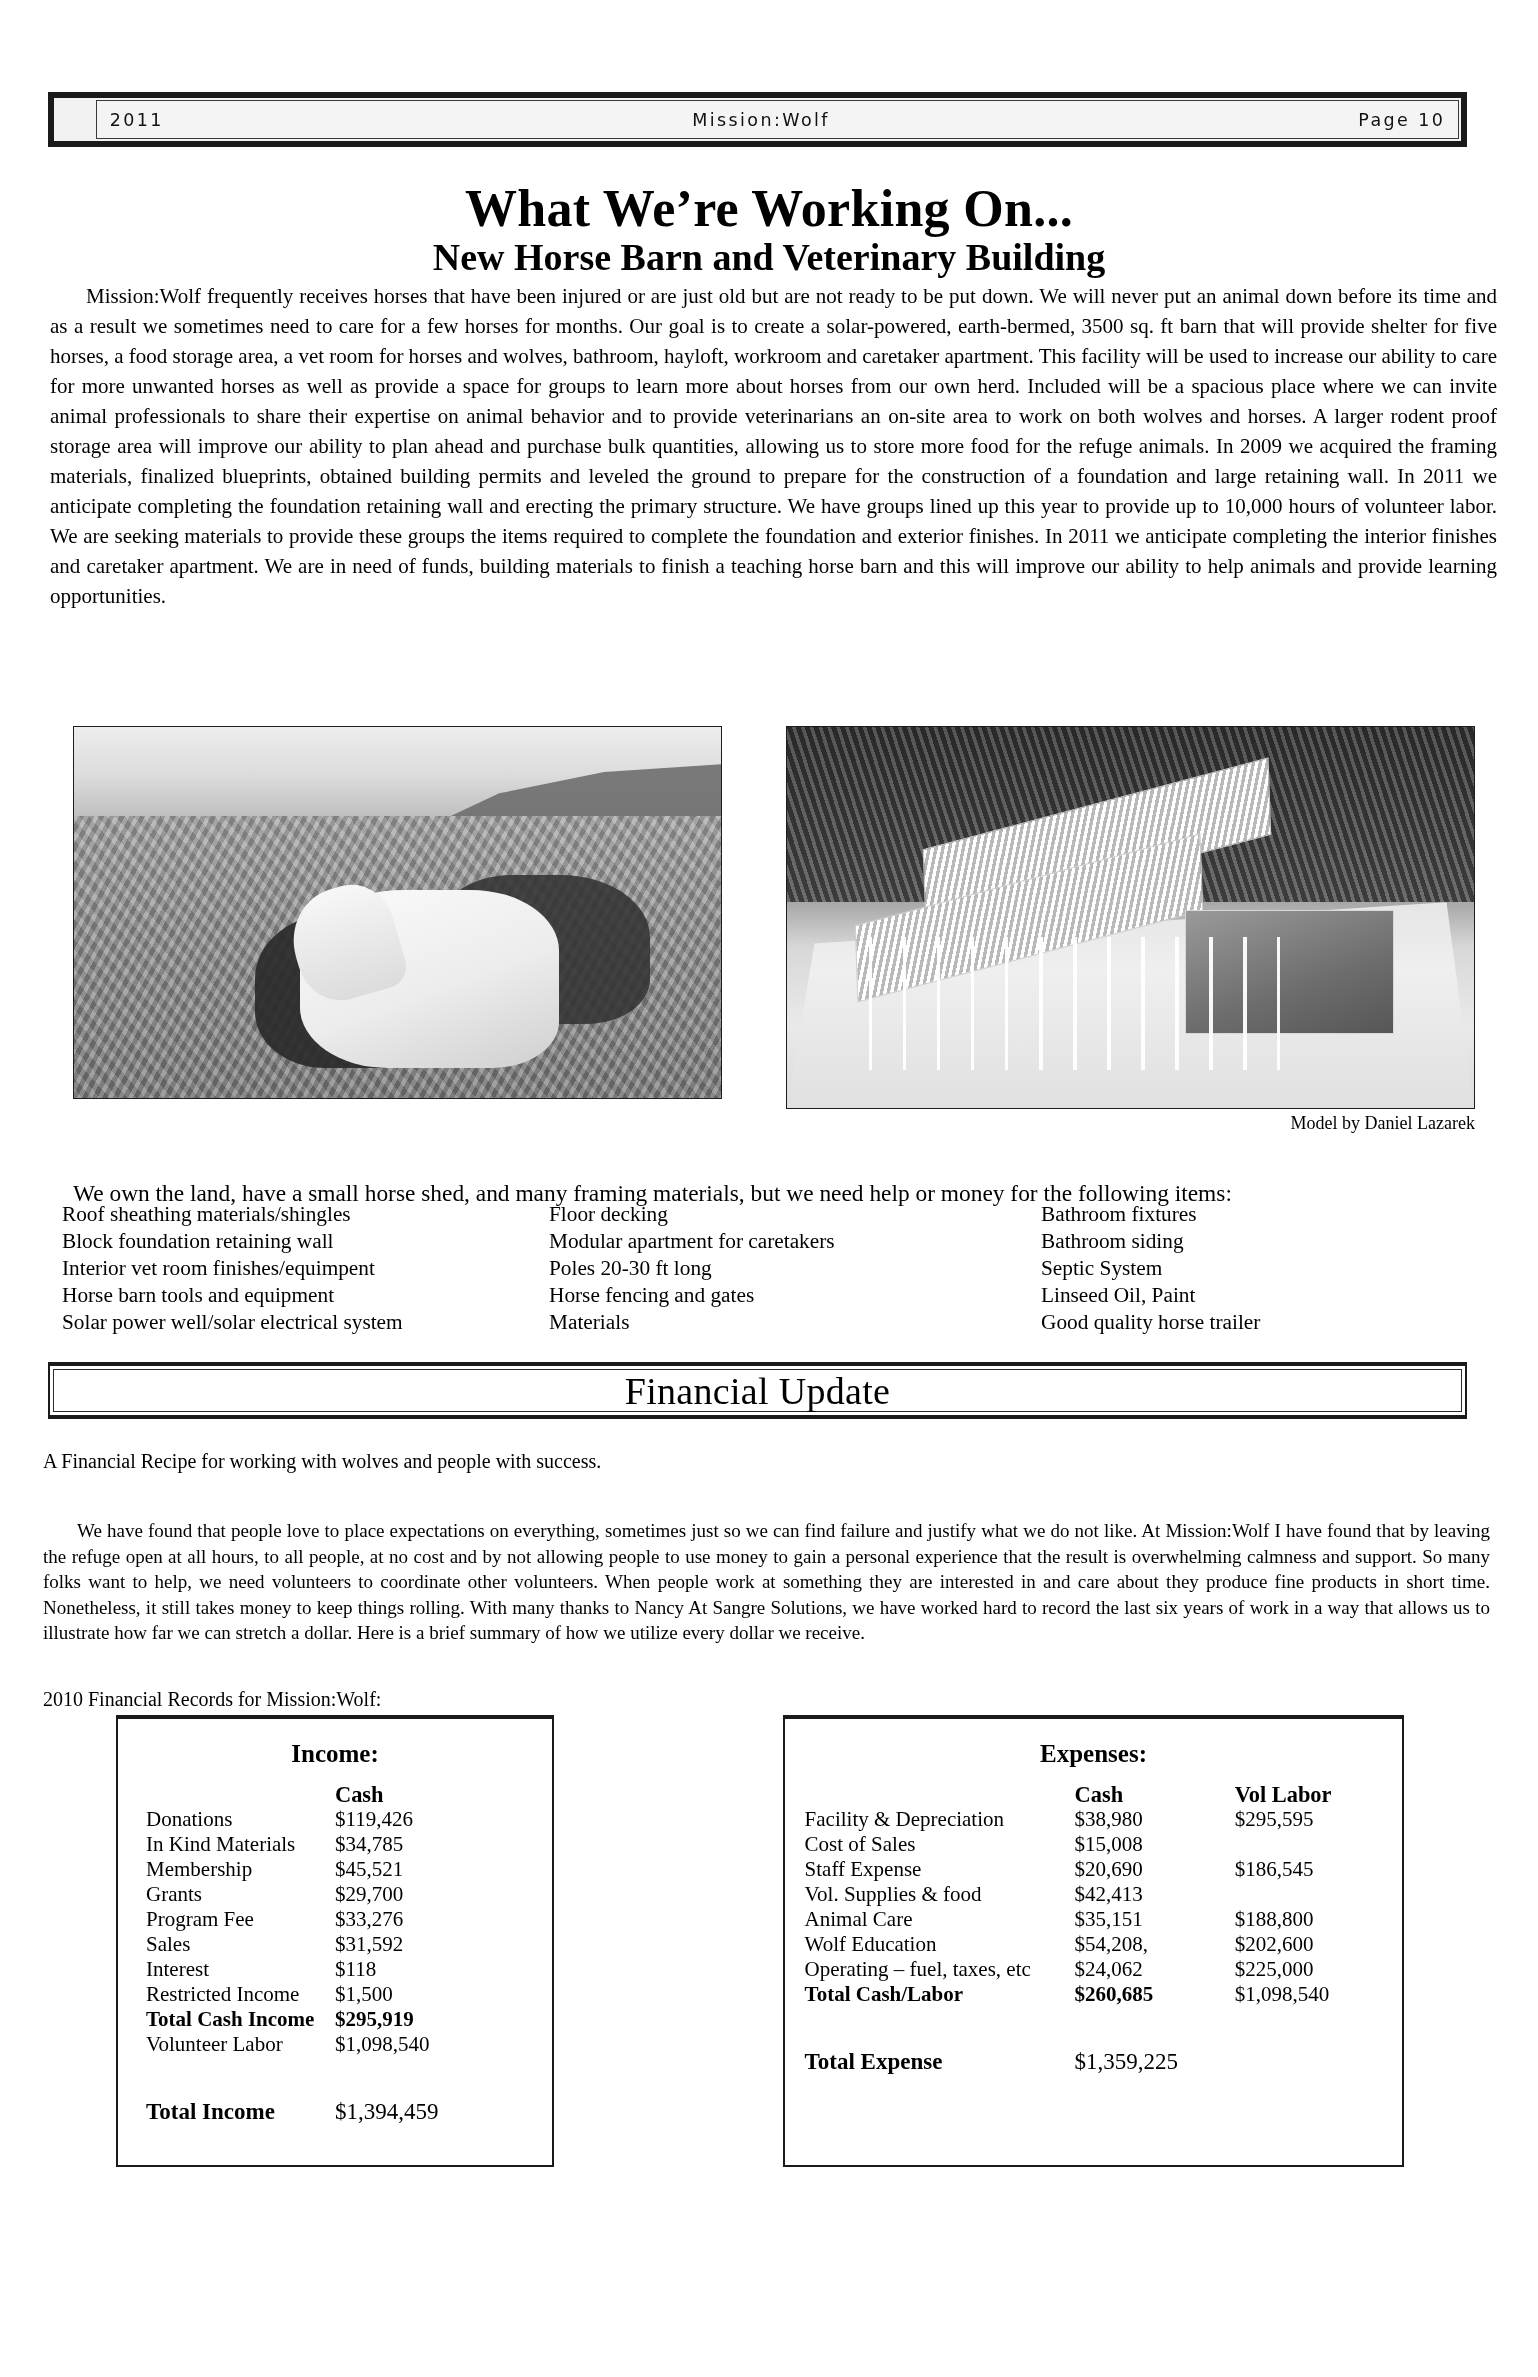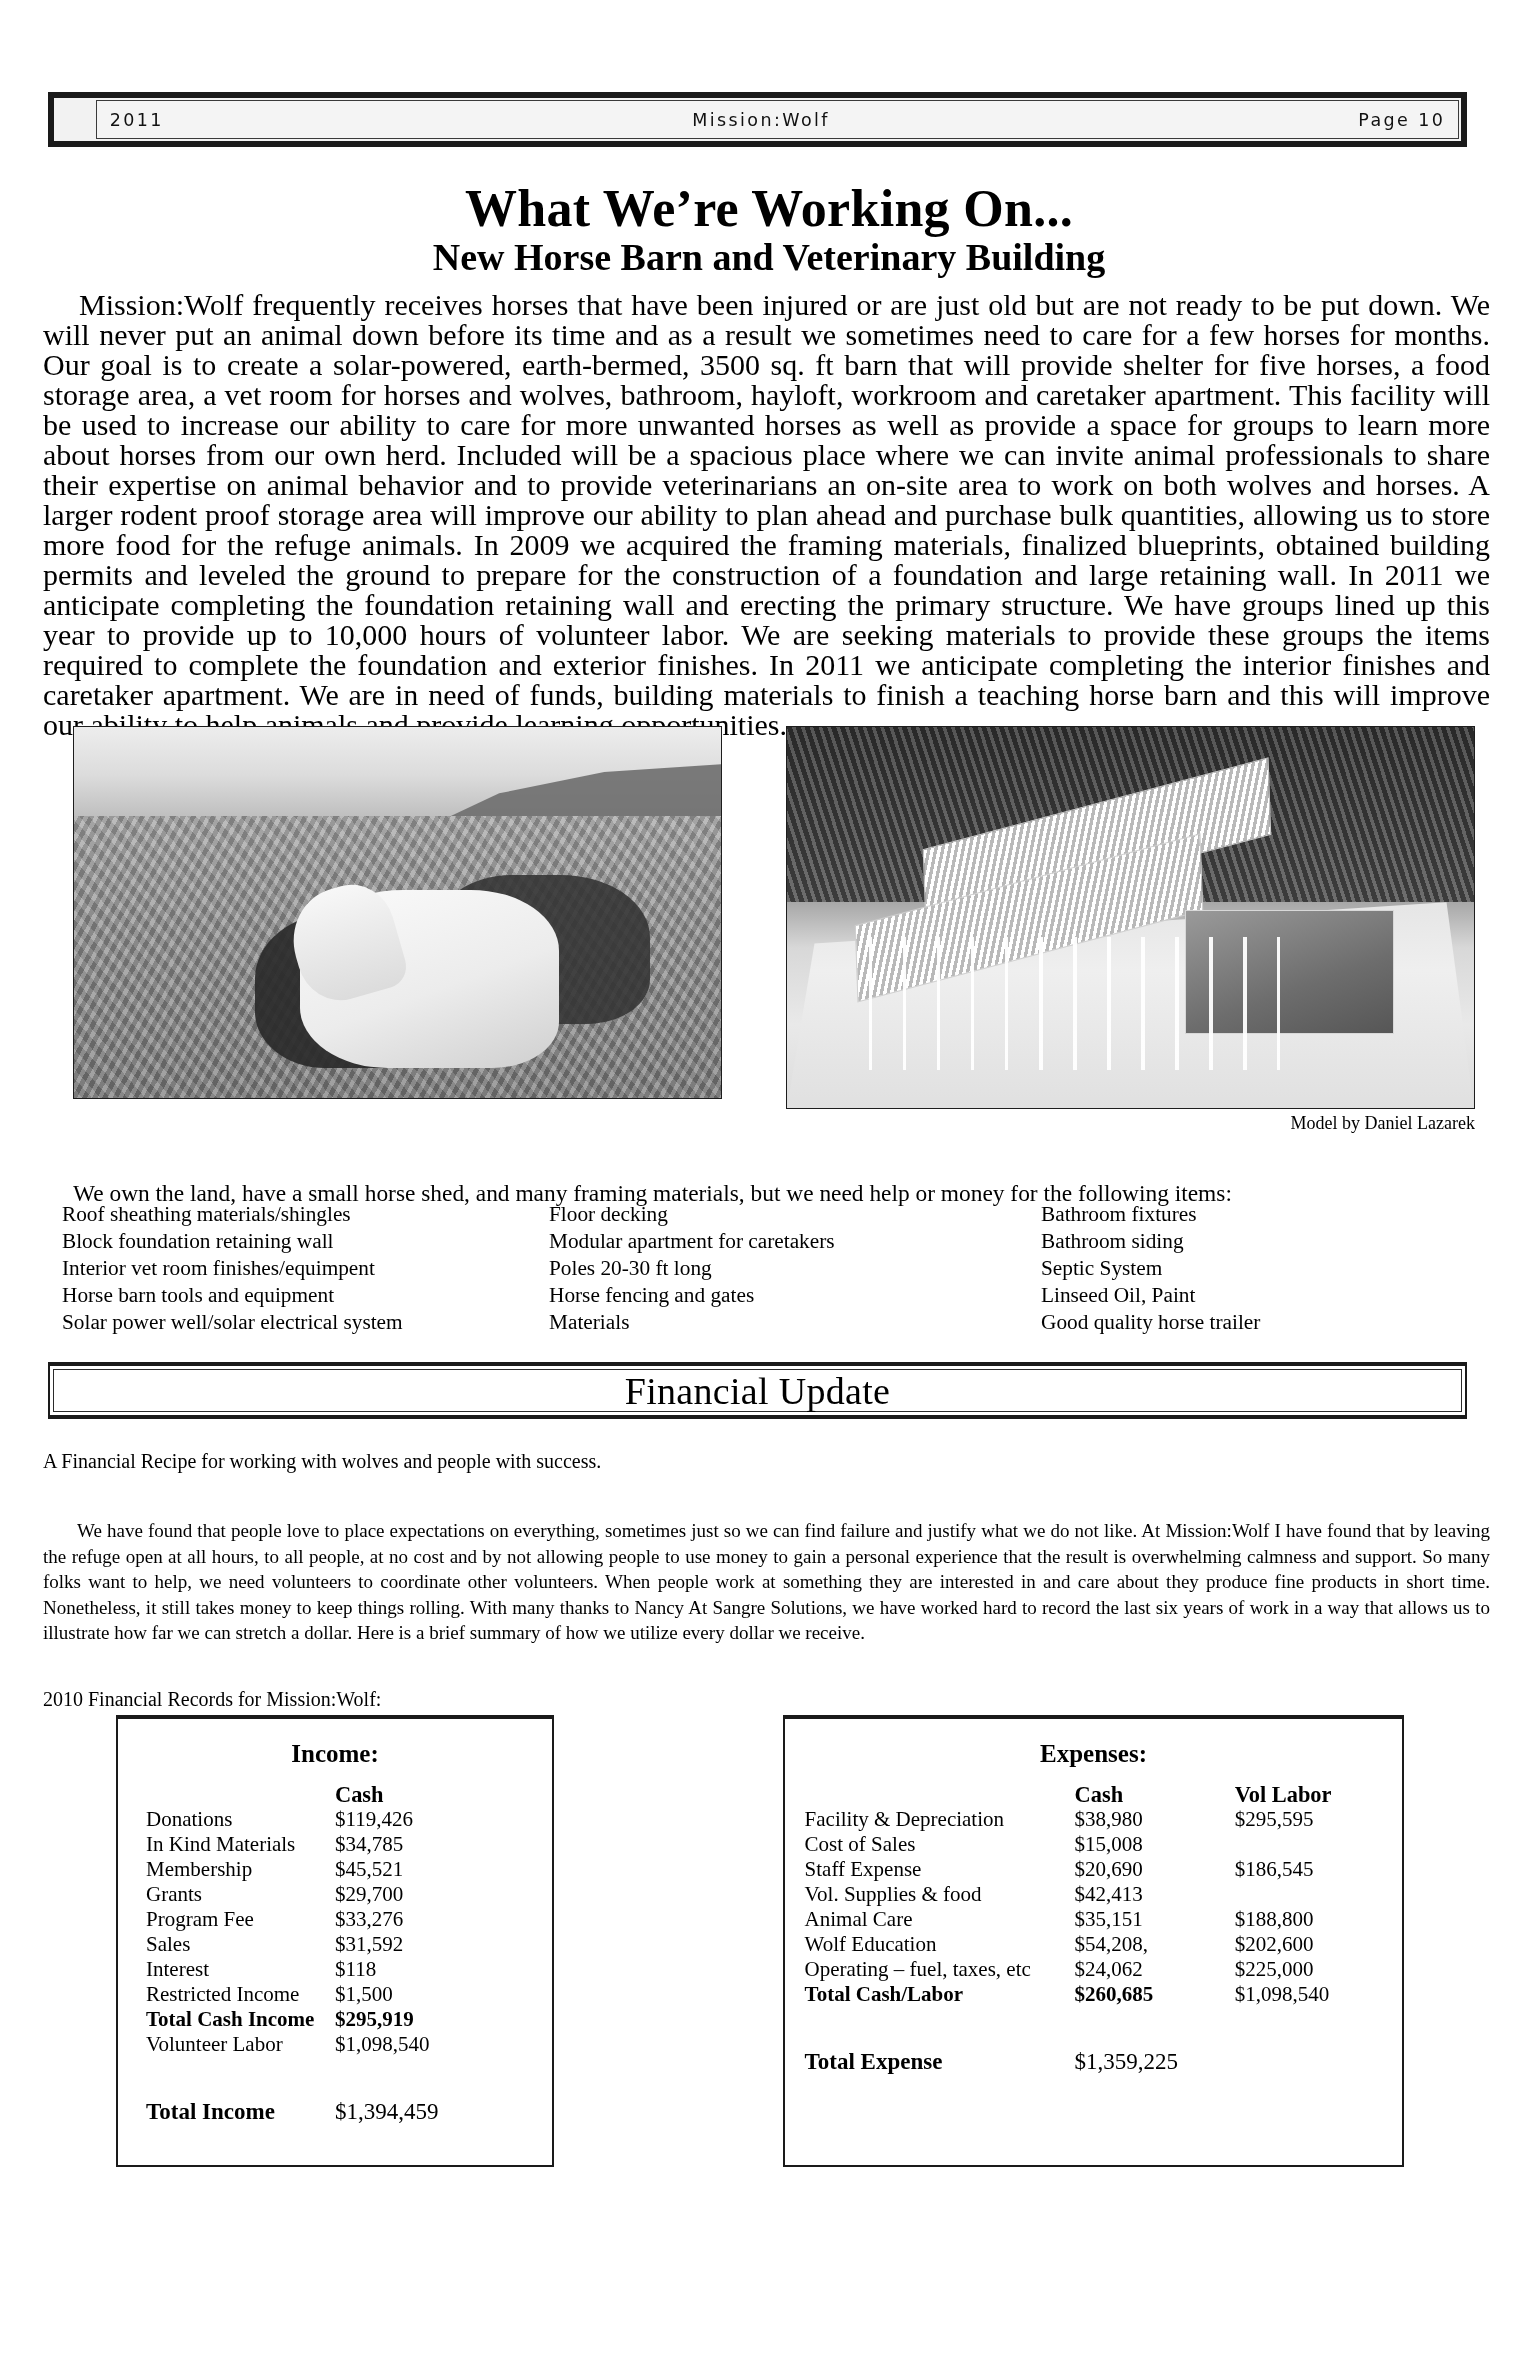--- a/index.html
+++ b/index.html
@@ -72,24 +72,24 @@
     top: 206px;
     width: 1538px;
     text-align: center;
     font-size: 38px;
     line-height: 1;
   }
 
   
   .body-text {
     position: absolute;
-    left: 43px;
+    left: 50px;
     top: 260px;
     width: 1447px;
-    font-size: 30px;
+    font-size: 21px;
     line-height: 30px;
     text-align: justify;
     text-indent: 36px;
     hyphens: none;
   }
 
   
   .photo {
     position: absolute;
     border: 1.4px solid #1d1d1d;

